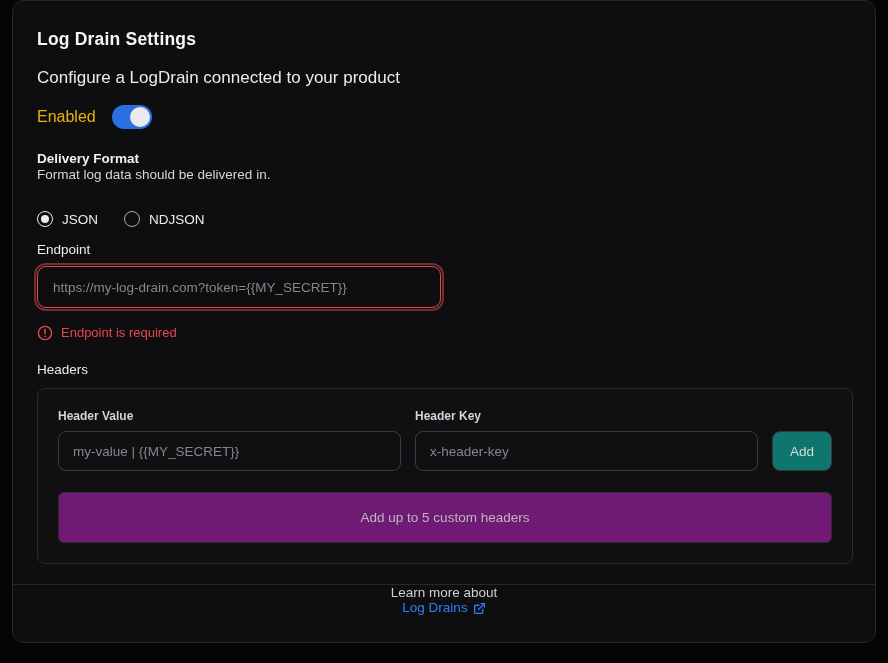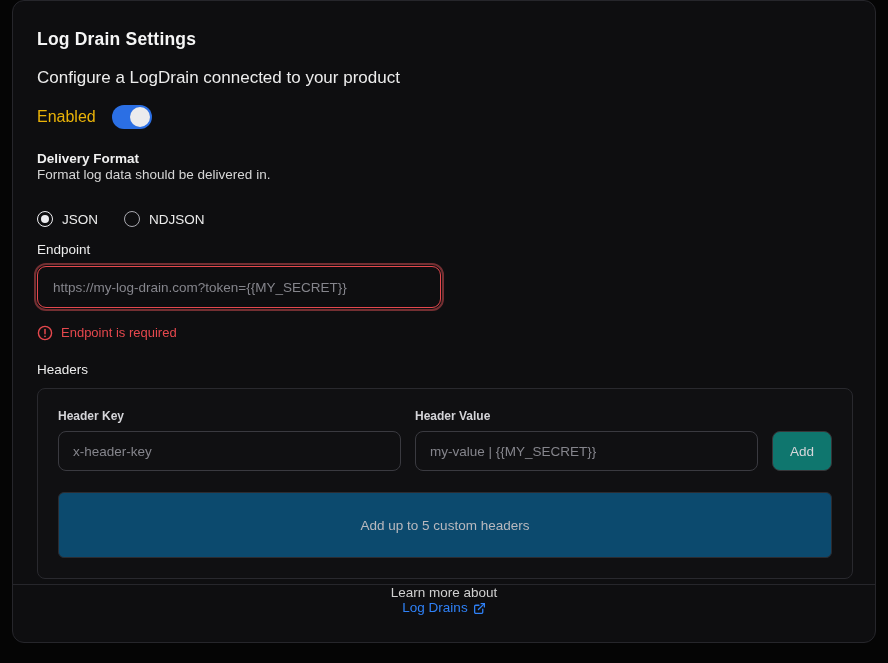--- a/index.html
+++ b/index.html
@@ -164,24 +164,24 @@
     border: 1px solid #363639;
     border-radius: 8px;
     color: #d6d6da;
     font-family: "Liberation Sans", sans-serif;
     font-size: 13.5px;
     cursor: pointer;
     flex: 0 0 auto;
   }
   .empty-note {
     margin-top: 21px;
-    height: 66px;
+    height: 51px;
     border: 1px solid #2c2c31;
     border-radius: 6px;
-    background: #0c4a6e;
+    background: #701a75;
     display: flex;
     align-items: center;
     justify-content: center;
     font-size: 13.5px;
     color: #b9b9be;
   }
 
   
   .card-footer {
     height: 58px;
@@ -245,26 +245,26 @@
         </svg>
       </span>
       <span>Endpoint is required</span>
     </div>
 
     <div class="headers-label">Headers</div>
 
     <div class="headers-panel">
       <div class="headers-row">
         <div class="headers-col">
+          <span class="mini-label">Header Value</span>
+          <input class="text-input" type="text" placeholder="my-value | {{MY_SECRET}}" style="">
+        </div>
+        <div class="headers-col">
           <span class="mini-label">Header Key</span>
           <input class="text-input" type="text" placeholder="x-header-key" style="">
-        </div>
-        <div class="headers-col">
-          <span class="mini-label">Header Value</span>
-          <input class="text-input" type="text" placeholder="my-value | {{MY_SECRET}}" style="">
         </div>
         <button class="add-btn">Add</button>
       </div>
       <div class="empty-note">Add up to 5 custom headers</div>
     </div>
 
   </div>
 
   <div class="card-footer">
     <span>Learn more about</span>

